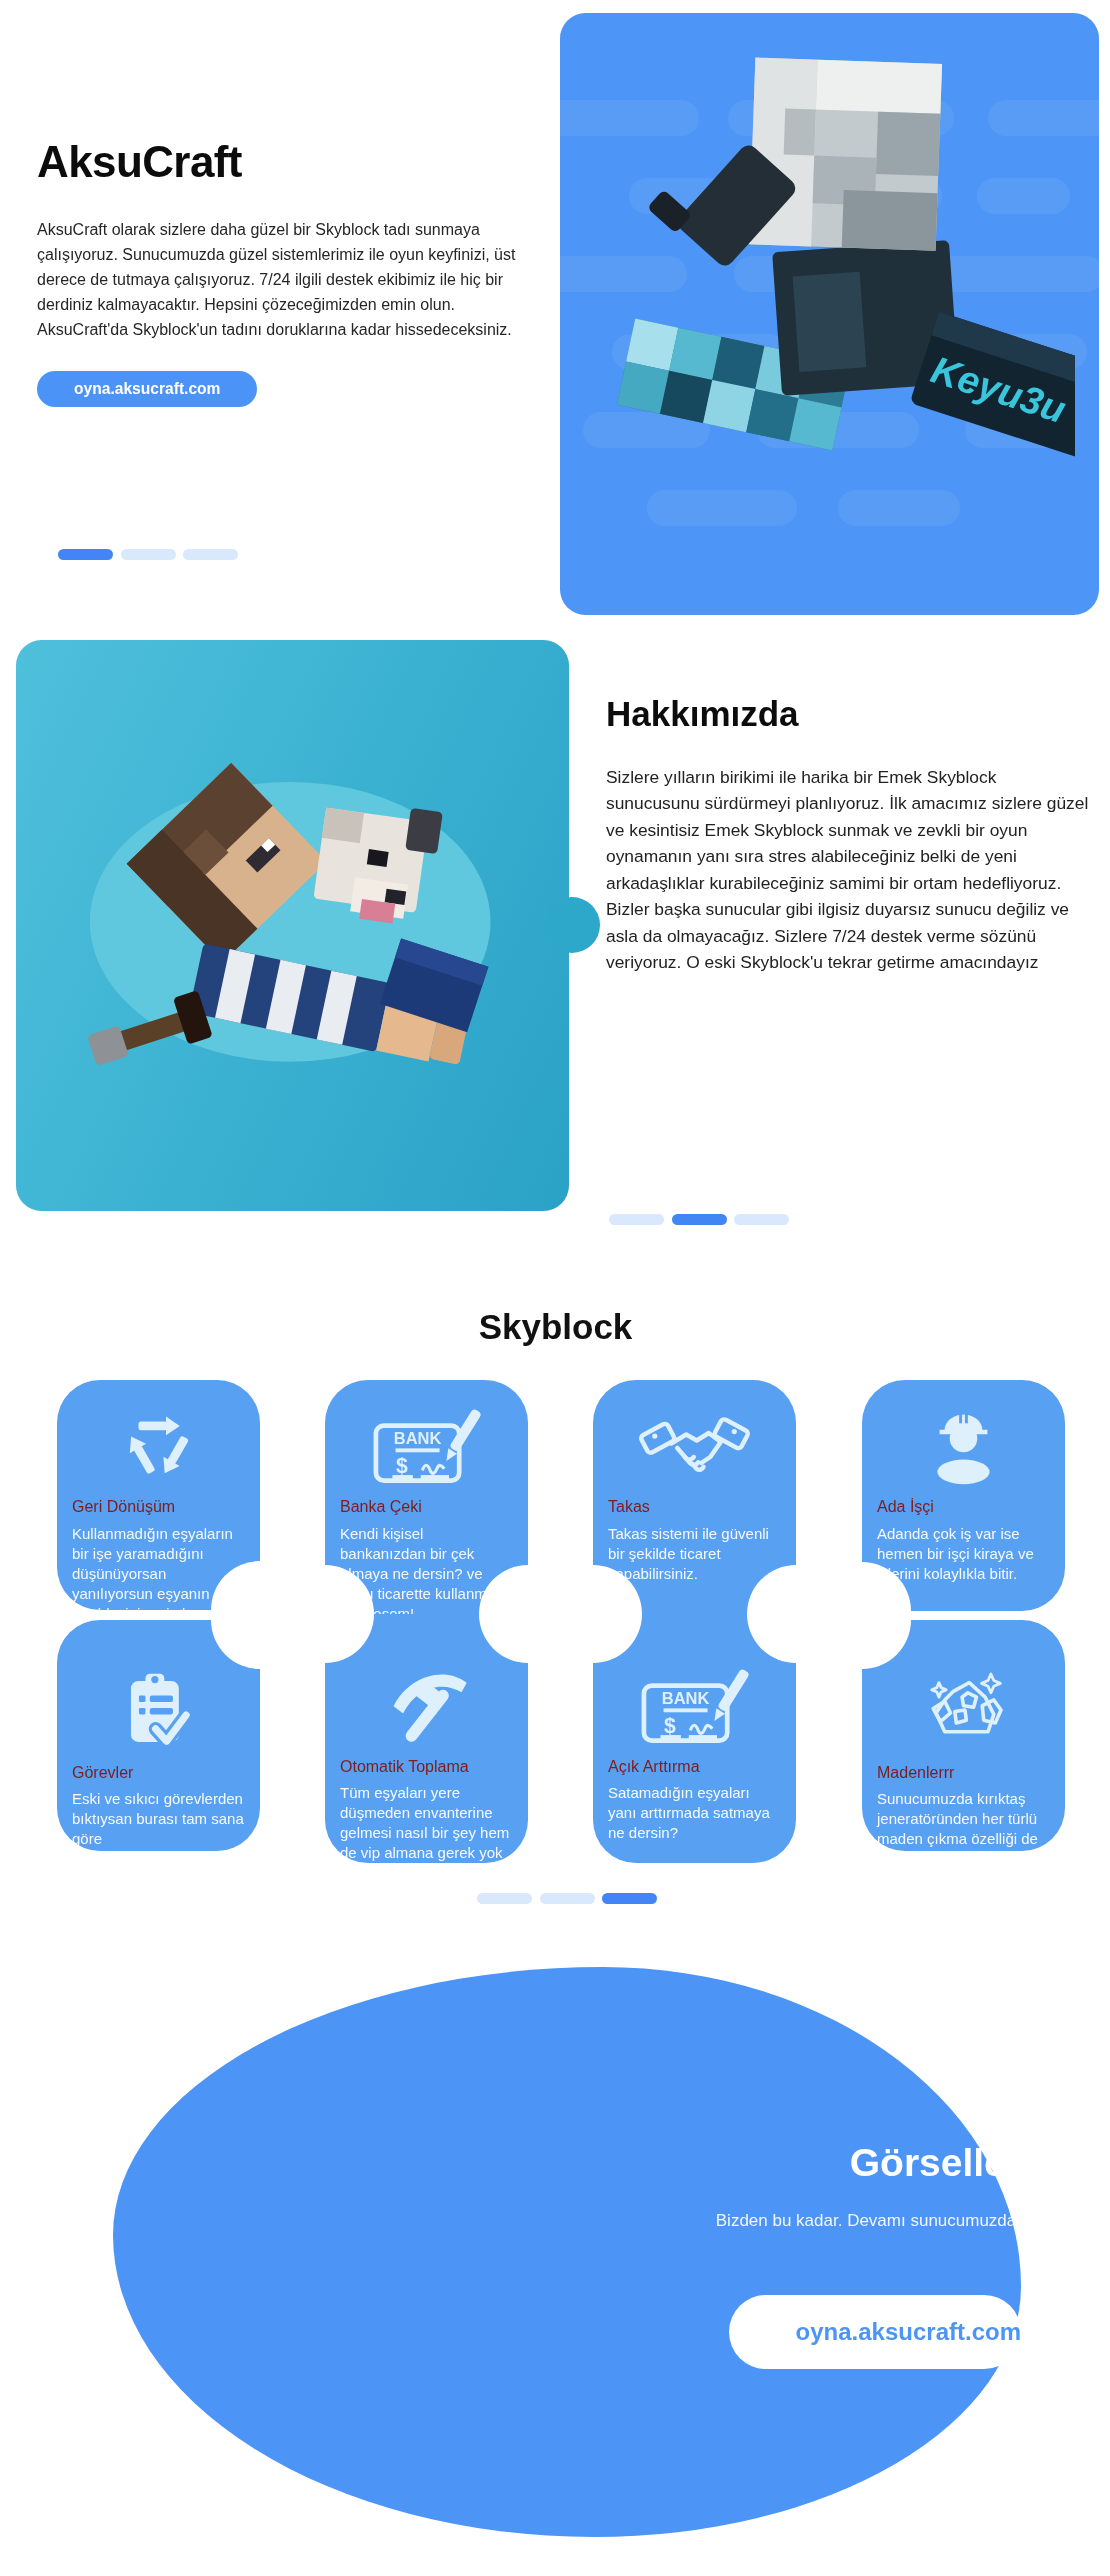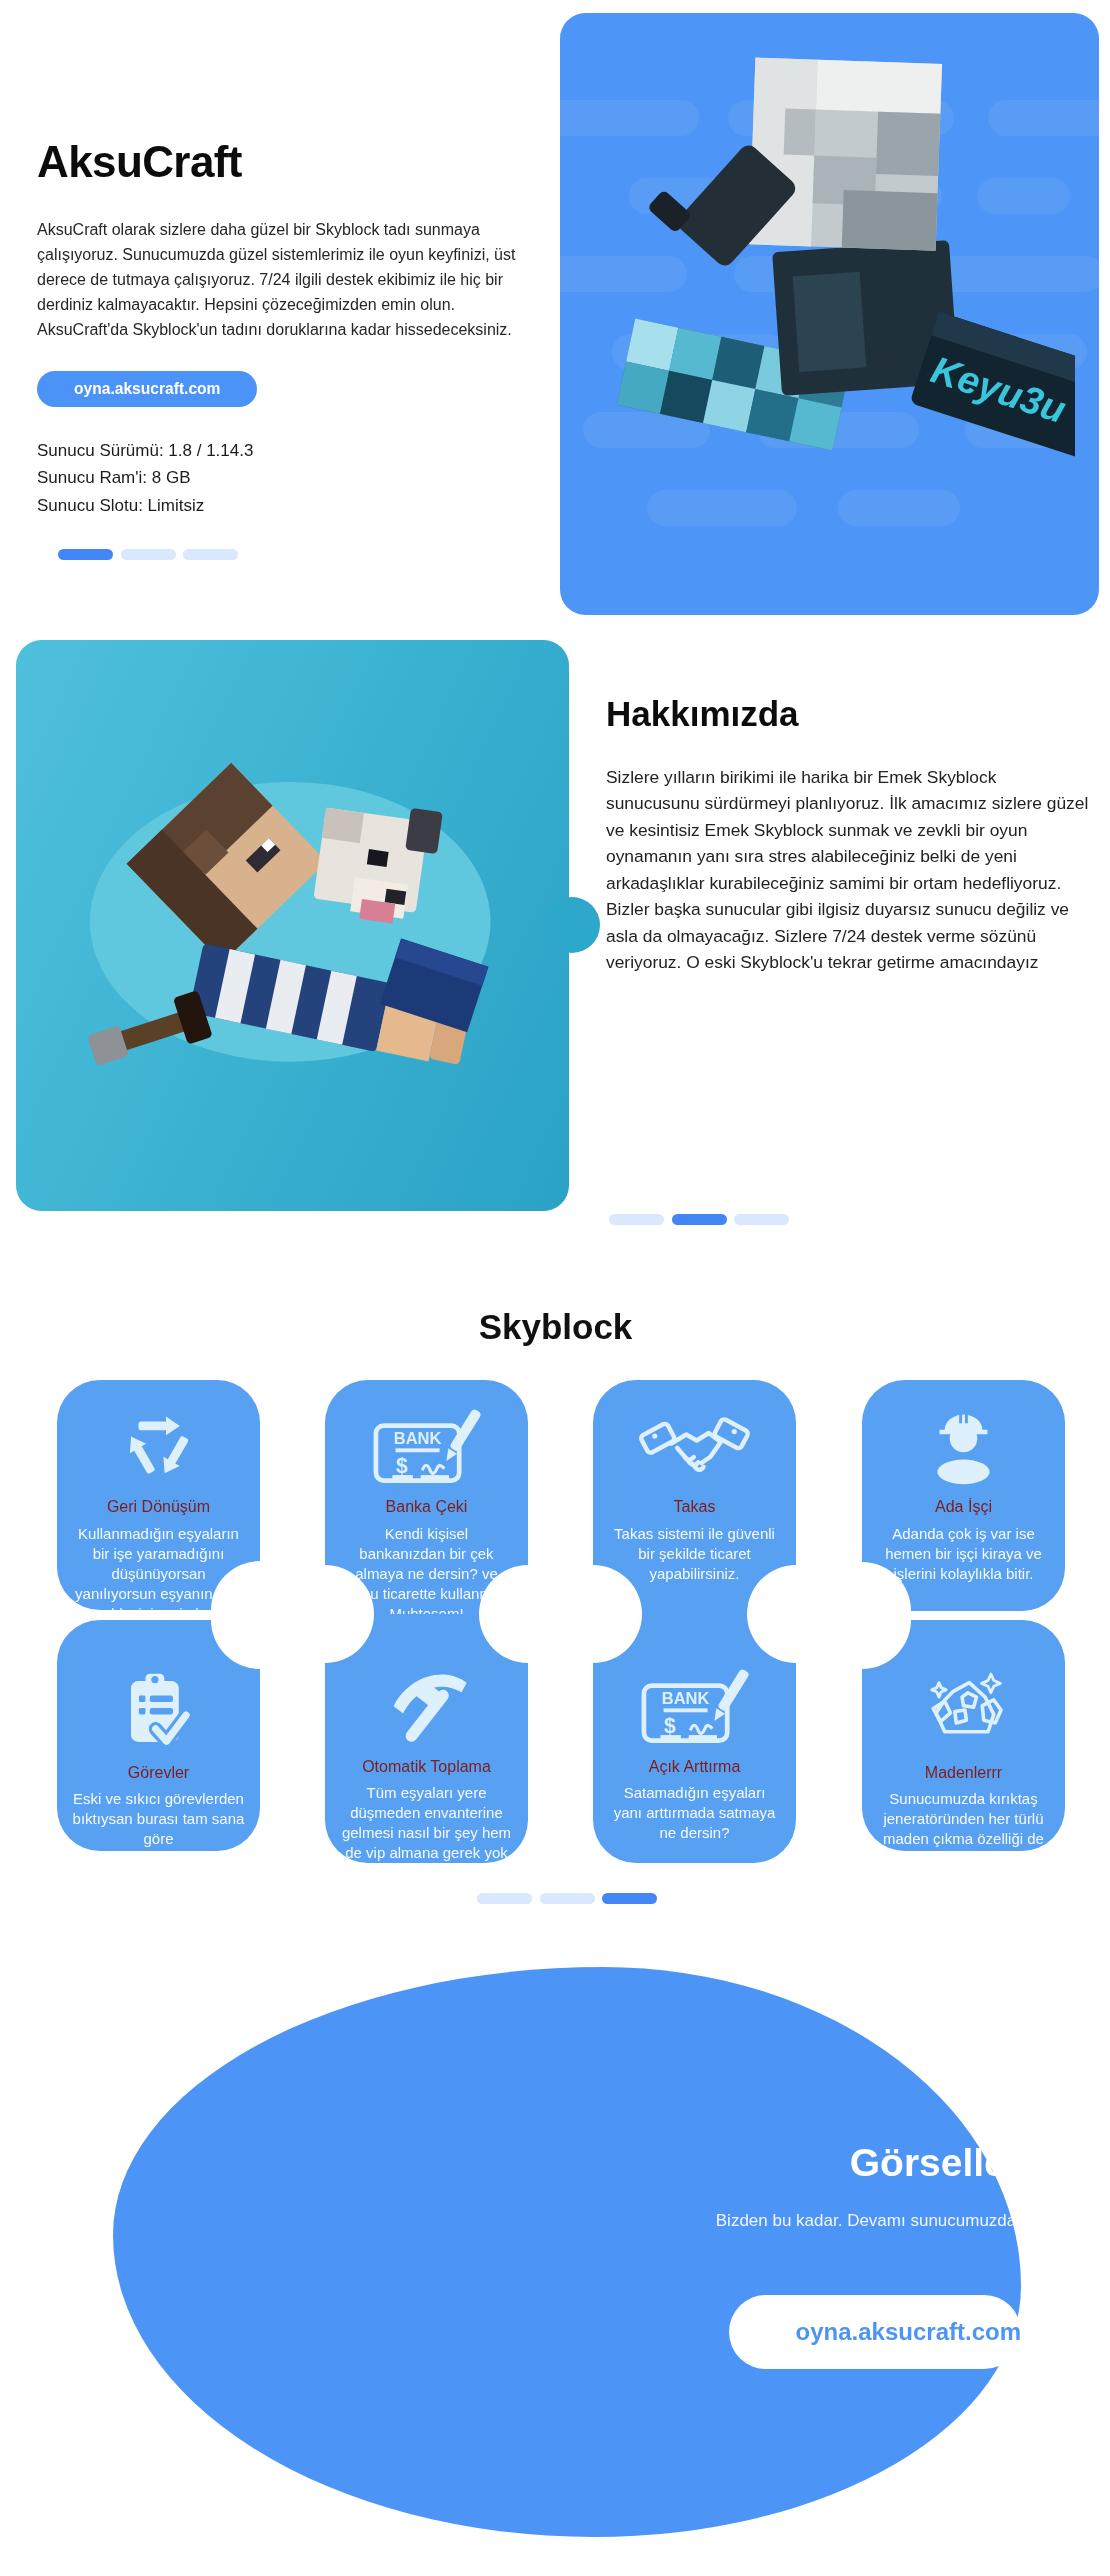--- a/index.html
+++ b/index.html
@@ -30,21 +30,21 @@
   .about-card{position:absolute;left:16px;top:640px;width:553px;height:571px;border-radius:25.5px;
     background:linear-gradient(115deg,#4fc0dc 0%,#3cb2d2 48%,#2aa2c6 100%);overflow:hidden;}
   .about-bump{position:absolute;left:544px;top:897px;width:56px;height:56px;border-radius:50%;background:#2ea8ca;}
   .about-right{position:absolute;left:606px;top:694px;width:486px;}
   .about-title{margin:0;font-size:35px;font-weight:800;color:#0c0c0c;}
   .about-text{margin:30px 12px 0 0;font-size:17.4px;line-height:1.52;color:#222;font-weight:500;width:484px;}
 
   
   .systems-title{position:absolute;left:0;top:1307px;width:100%;margin:0;text-align:center;
     font-size:35px;font-weight:800;color:#111;}
-  .sys-card{position:absolute;background:#58a0f1;border-radius:43px;color:#fff;text-align:center;
+  .sys-card{position:absolute;background:#58a0f1;border-radius:43px;color:#fff;text-align:left;
     box-sizing:border-box;padding:19.7px 15px 0 15px;}
   .sys-card.topn{padding-top:45px;}
   .bite{position:absolute;width:98px;height:98px;background:#fff;border-radius:50%;}
   .bite.tl{left:-49px;top:-49px;} .bite.tr{right:-49px;top:-49px;}
   .bite.bl{left:-49px;bottom:-49px;} .bite.br{right:-49px;bottom:-49px;}
   .sys-icon{height:93px;display:flex;align-items:center;justify-content:center;}
   .sys-title{margin:5.8px 0 0 0;font-size:16px;font-weight:400;color:#7f1d1d;line-height:1.08;}
   .sys-text{margin:8px 0 0 0;font-size:15px;line-height:1.33;font-weight:500;color:rgba(255,255,255,0.95);}
 
   
@@ -57,25 +57,20 @@
 </style>
 </head>
 <body>
 
 <div class="page">
 
   <div class="hero-left">
     <h1 class="hero-title">AksuCraft</h1>
     <p class="hero-desc">AksuCraft olarak sizlere daha güzel bir Skyblock tadı sunmaya çalışıyoruz. Sunucumuzda güzel sistemlerimiz ile oyun keyfinizi, üst derece de tutmaya çalışıyoruz. 7/24 ilgili destek ekibimiz ile hiç bir derdiniz kalmayacaktır. Hepsini çözeceğimizden emin olun. AksuCraft'da Skyblock'un tadını doruklarına kadar hissedeceksiniz.</p>
     <a href="#" class="btn-primary">oyna.aksucraft.com</a>
-    <div class="server-info">
-      <div>Sunucu Sürümü: 1.8 / 1.14.3</div>
-      <div>Sunucu Ram'i: 8 GB</div>
-      <div>Sunucu Slotu: Limitsiz</div>
-    </div>
   </div>
   <div class="dots dots-hero">
       <span class="dot active"></span>
       <span class="dot"></span>
       <span class="dot"></span>
     </div>
 
   <div class="hero-card">
     <span class="dpill" style="left:-35px;top:87px;width:174px"></span>
     <span class="dpill" style="left:168px;top:87px;width:52px"></span>

